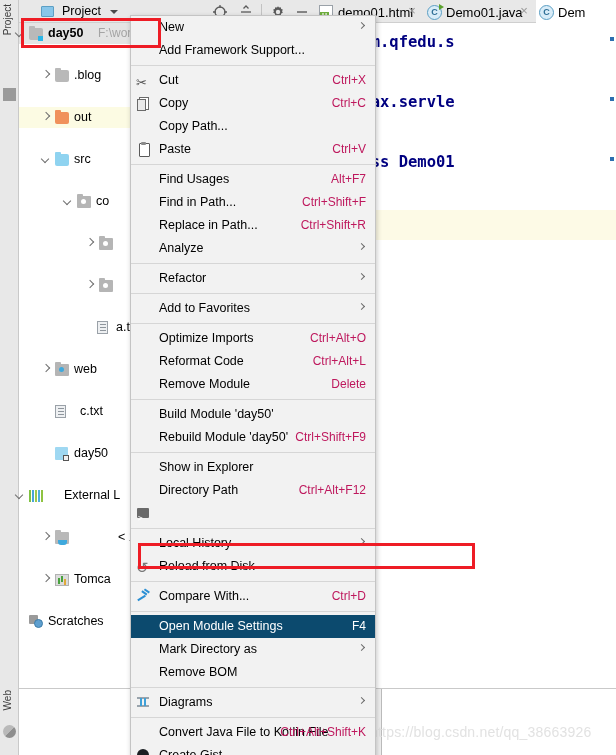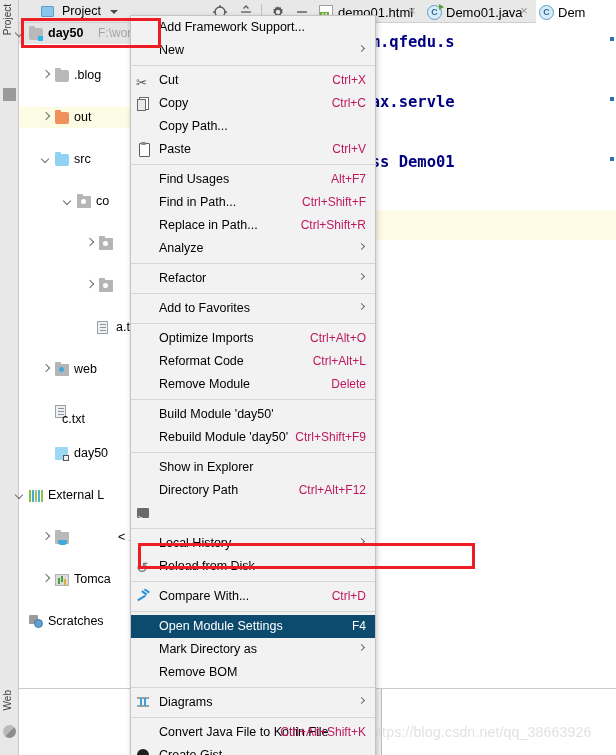--- a/index.html
+++ b/index.html
@@ -254,30 +254,30 @@
         <span class="file-ico" style="left: 78px;"></span>
         <span class="tlabel" style="left: 97px;">a.t</span>
       </div>
       <div class="row" style="top: 168px; position: relative;">
         <span class="arrow" style="left: 23px;"></span>
         <span class="pkg webdir" style="left: 36px;"></span>
         <span class="tlabel" style="left: 55px;">web</span>
       </div>
       <div class="row" style="top: 189px; position: relative;">
         <span class="file-ico" style="left: 36px;"></span>
-        <span class="tlabel" style="left: 43px; margin-top: 8px;">c.txt</span>
+        <span class="tlabel" style="left: 61px;">c.txt</span>
       </div>
       <div class="row" style="top: 210px; position: relative;">
         <span class="modico" style="left: 36px;"></span>
         <span class="tlabel" style="left: 55px;">day50</span>
       </div>
       <div class="row" style="top: 231px; position: relative;">
         <span class="arrow down" style="left: -3px;"></span>
         <span class="libico" style="left: 10px;"></span>
-        <span class="tlabel" style="left: 29px; text-align: right;">External L</span>
+        <span class="tlabel" style="left: 45px; text-align: right;">External L</span>
       </div>
       <div class="row" style="top: 252px; position: relative;">
         <span class="arrow" style="left: 23px;"></span>
         <span class="jdkico" style="left: 36px;"></span>
         <span class="tlabel" style="left: 55px; margin-left: 44px;">&lt; 1.8</span>
       </div>
       <div class="row" style="top: 273px; position: relative;">
         <span class="arrow" style="left: 23px;"></span>
         <span class="tomcatico" style="left: 36px;"></span>
         <span class="tlabel" style="left: 55px;">Tomca</span>
@@ -321,25 +321,25 @@
   </div>
 </div>
 
 <div id="bottom-divider"></div>
 <div id="bot-left"></div>
 <div id="bot-box"></div>
 <div id="watermark">https://blog.csdn.net/qq_38663926</div>
 
 <div id="ctxmenu">
     <div class="mi">
+      <span class="mlabel">New</span>
+      <span class="msub"></span>
+    </div>
+    <div class="mi">
       <span class="mlabel">Add Framework Support...</span>
-    </div>
-    <div class="mi">
-      <span class="mlabel">New</span>
-      <span class="msub"></span>
     </div>
     <div class="msep"></div>
     <div class="mi">
       <span class="mgutter">
         <span class="i-cut"></span>
       </span>
       <span class="mlabel">Cut</span>
       <span class="maccel">Ctrl+X</span>
     </div>
     <div class="mi">

